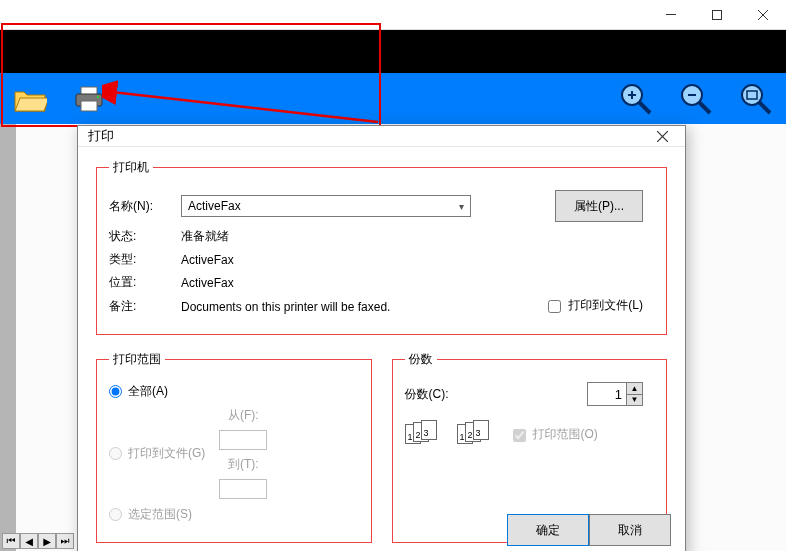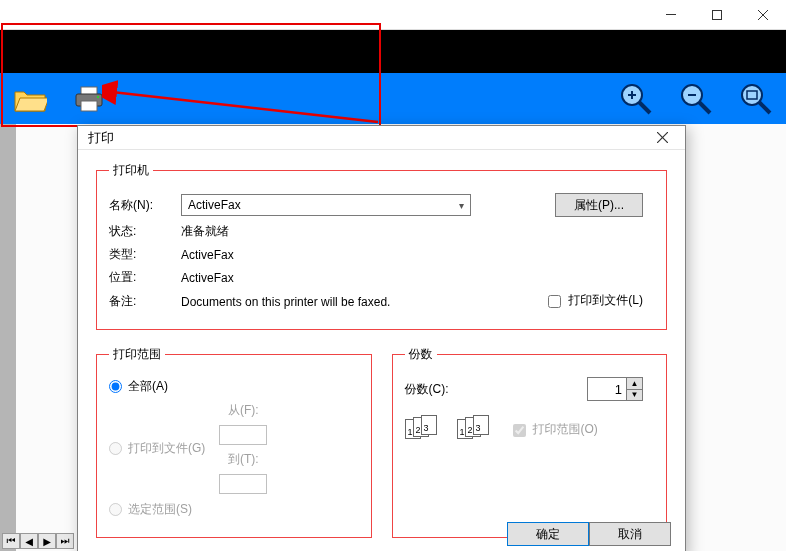--- a/index.html
+++ b/index.html
@@ -34,21 +34,21 @@
   .dlg-body { flex: 1; padding: 8px 14px 10px 14px; display: flex; flex-direction: column; gap: 8px; }
 
   fieldset { border: 1px solid #ef4444; margin: 4px; padding: 8px 23px 12px 12px; }
   fieldset legend { padding: 0 4px; font-size: 12px; }
 
   .printer-row { display: flex; align-items: center; margin: 6px 0; }
   .printer-row .lab { width: 72px; }
   .printer-row .val { flex: 1; }
   .select { width: 290px; height: 22px; border: 1px solid #7a7a7a; background: #fff; display: flex; align-items: center; padding: 0 6px; justify-content: space-between; }
   .chev { font-size: 10px; color: #555; }
-  .btn { height: 24px; padding: 0 18px; border: 1px solid #7a7a7a; background: #e1e1e1; display: inline-flex; align-items: center; justify-content: center; }
+  .btn { height: 32px; padding: 0 18px; border: 1px solid #7a7a7a; background: #e1e1e1; display: inline-flex; align-items: center; justify-content: center; }
   .btn-primary { border: 1.5px solid #0078d7; }
   .btn-area { position: absolute; right: 14px; bottom: 10px; display: flex; }
 
   .two-col { display: flex; gap: 12px; }
   .two-col fieldset { flex: 1; }
 
   .radio-row { display: flex; align-items: center; margin: 7px 0; gap: 6px; font-size: 12px; }
   .radio-row input[type=radio] { margin: 0; }
   .disabled { color: #a0a0a0; }
   .range-inputs { display: flex; align-items: center; gap: 6px; margin-left: 8px; flex-direction: column; }

